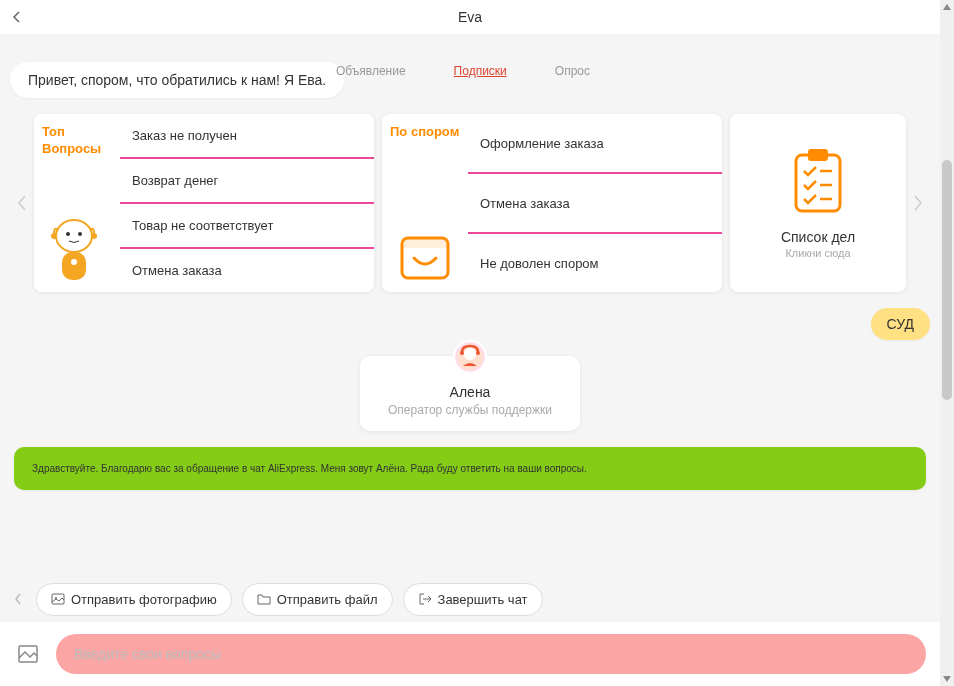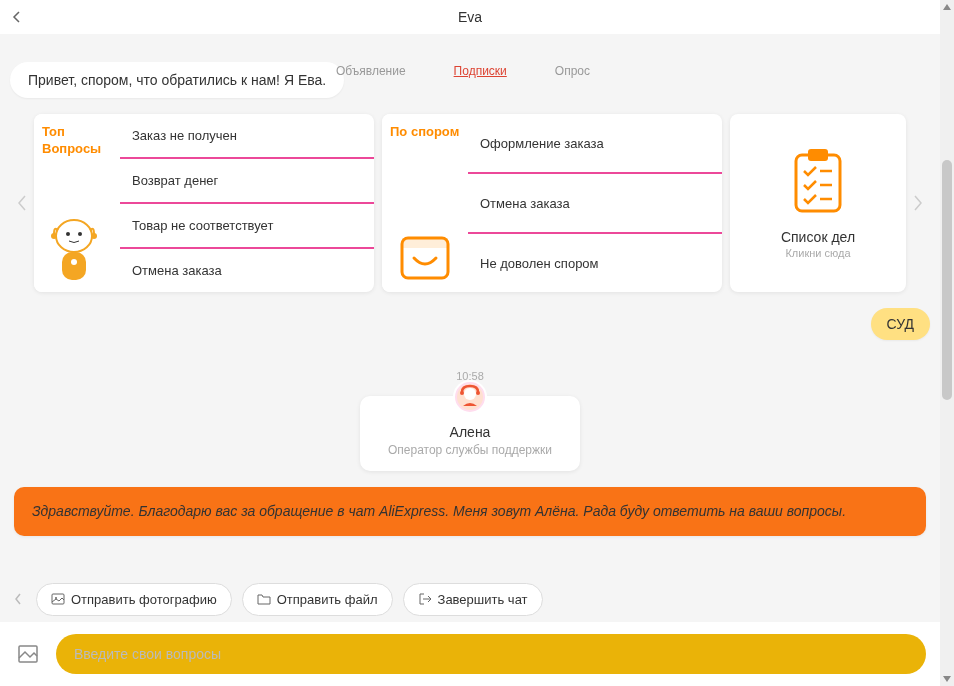--- a/index.html
+++ b/index.html
@@ -46,31 +46,31 @@
 
 .time { text-align:center; font-size:11px; color:#aaa; margin:30px 0 14px; }
 
 
 .opcard { background:#fff; border-radius:10px; box-shadow:0 1px 4px rgba(0,0,0,.08); width:220px; margin:0 auto 16px; padding:16px 10px 14px; text-align:center; position:relative; }
 .avatar { width:34px; height:34px; border-radius:50%; background:#fde; margin:-32px auto 10px; border:2px solid #fff; display:flex; align-items:center; justify-content:center; }
 .op-name { font-size:14px; color:#333; margin-bottom:3px; }
 .op-sub { font-size:12px; color:#aaa; }
 
 
-.greet { background:#f97316; border-radius:10px; padding:14px 18px; font-size:14px; color:#333; line-height:1.5; box-shadow:0 1px 3px rgba(0,0,0,.06); margin:0 4px;font-style:italic; }
+.greet { background:#84cc16; border-radius:10px; padding:14px 18px; font-size:10px; color:#333; line-height:1.5; box-shadow:0 1px 3px rgba(0,0,0,.06); margin:0 4px; }
 
 
 .actions { position:absolute; bottom:64px; left:0; right:14px; height:46px; display:flex; align-items:center; padding:0 10px; gap:10px;text-align:center; }
 .aarrow { width:16px; display:flex; align-items:center; justify-content:center; color:#bbb; cursor:pointer; }
 .pill { background:#fff; border:1px solid #ddd; border-radius:18px; padding:8px 14px; font-size:13px; color:#333; display:flex; align-items:center; gap:6px; cursor:pointer; }
 
 
 .inputbar { position:absolute; bottom:0; left:0; right:14px; height:64px; background:#fff; display:flex; align-items:center; padding:0 14px; gap:14px; }
 .img-btn { width:28px; height:28px; cursor:pointer; color:#888; display:flex; align-items:center; justify-content:center; }
-.txt { flex:1; height:40px; background:#eab308; border:none; border-radius:20px; padding:0 18px; font-size:14px; color:#333; outline:none; }
+.txt { flex:1; height:40px; background:#fca5a5; border:none; border-radius:20px; padding:0 18px; font-size:14px; color:#333; outline:none; }
 .txt::placeholder { color:#bbb; }
 
 
 .sb { position:absolute; top:0; right:0; width:14px; height:100%; background:#f0f0f0; }
 .sb-up, .sb-dn { position:absolute; width:14px; height:14px; display:flex; align-items:center; justify-content:center; color:#888; cursor:pointer; }
 .sb-up { top:0; } .sb-dn { bottom:0; }
 .sb-thumb { position:absolute; right:2px; width:10px; background:#c8c8c8; border-radius:5px; top:160px; height:240px; }
 </style>
 </head>
 <body>
@@ -169,21 +169,20 @@
         <svg width="10" height="16" viewBox="0 0 10 16">
             <path d="M2 1 L8 8 L2 15" stroke="#ccc" stroke-width="1.5" fill="none"></path>
           </svg>
       </div>
     </div>
 
     <div class="row-right">
       <div class="bubble-r">СУД</div>
     </div>
 
-    <div class="time">10:58</div>
 
     <div class="opcard">
       <div class="avatar">
         <svg width="26" height="26" viewBox="0 0 26 26">
           <circle cx="13" cy="13" r="13" fill="#ffe0d0"></circle>
           <circle cx="13" cy="10" r="6" fill="#fff"></circle>
           <path d="M5 8 Q5 2 13 2 Q21 2 21 8" stroke="#e53" stroke-width="2.5" fill="none"></path>
           <circle cx="5" cy="9" r="2" fill="#e53"></circle>
             <circle cx="21" cy="9" r="2" fill="#e53"></circle>
           <path d="M6 22 Q13 16 20 22" fill="#e53"></path>

